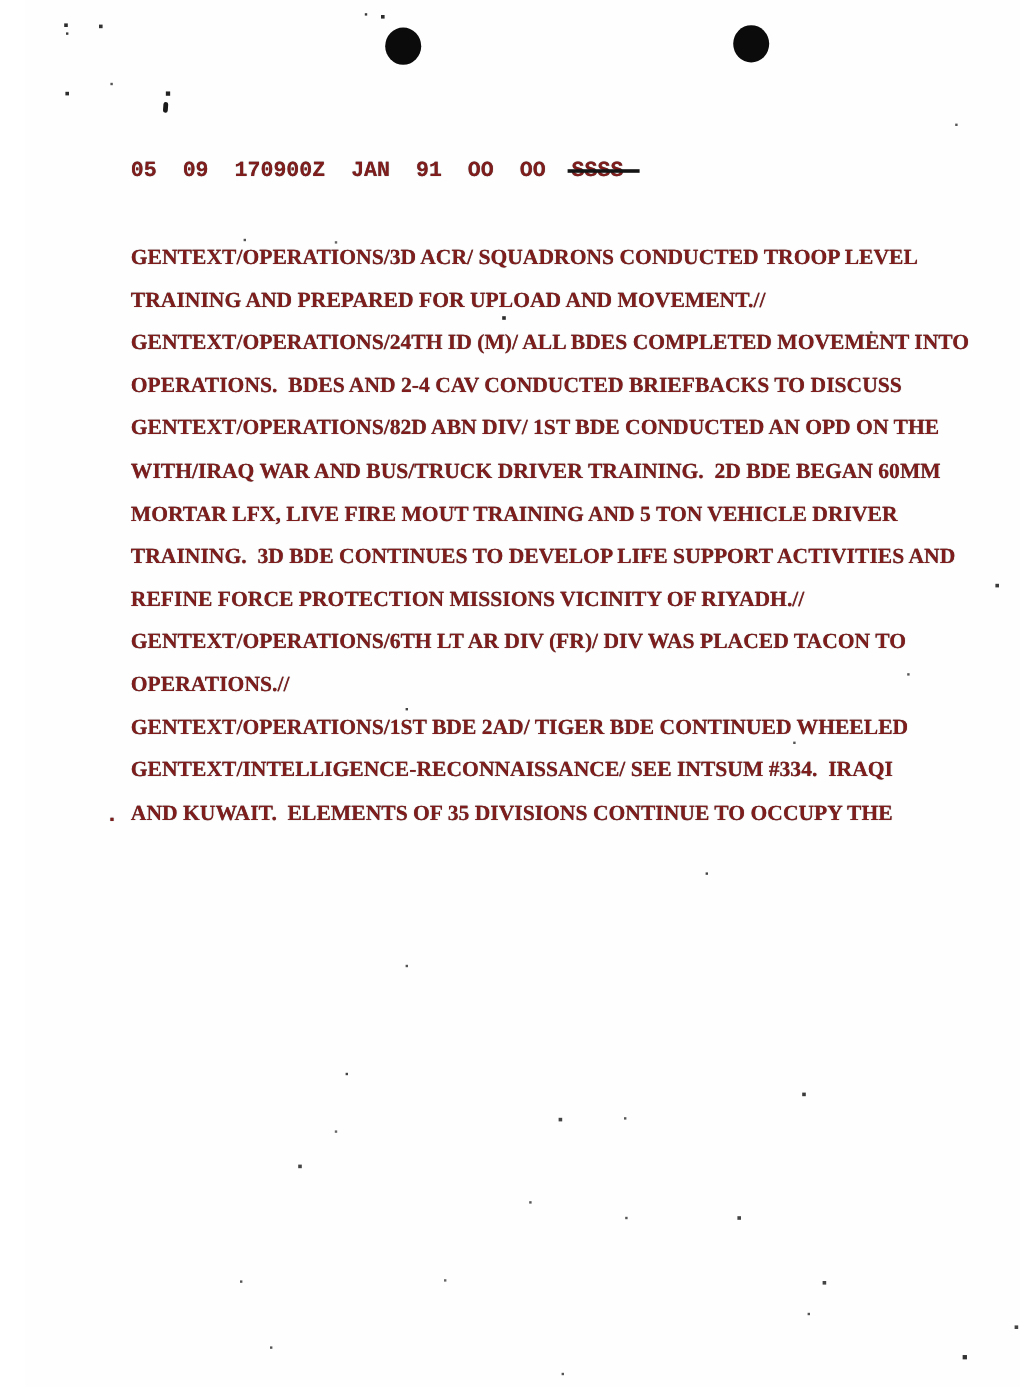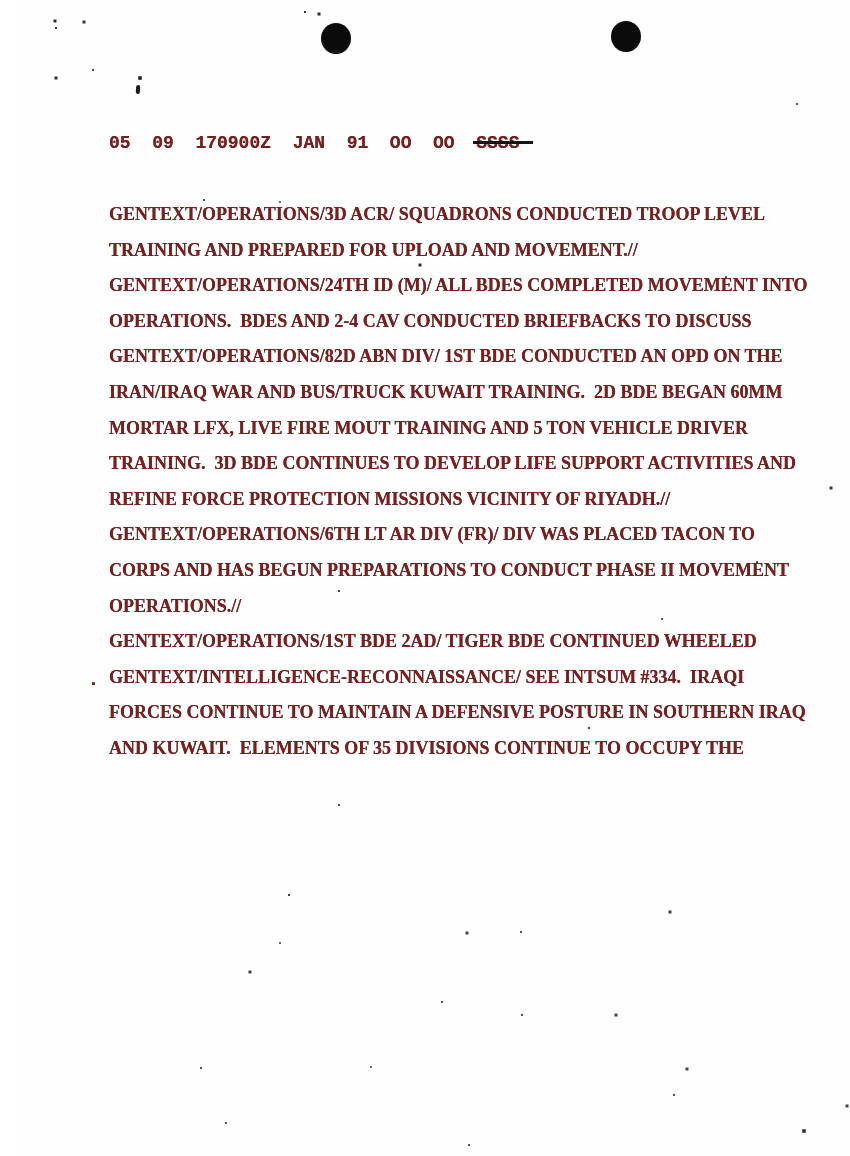--- a/index.html
+++ b/index.html
@@ -130,30 +130,28 @@
   <div class="punch-dot punch-right"></div>
 
   <div class="line header-line"><span>05  09  170900Z  JAN  91  OO  OO  </span><span class="strike">SSSS</span></div>
 
   <div class="body-text">
     <div class="line">GENTEXT/OPERATIONS/3D ACR/ SQUADRONS CONDUCTED TROOP LEVEL</div>
     <div class="line">TRAINING AND PREPARED FOR UPLOAD AND MOVEMENT.//</div>
     <div class="line">GENTEXT/OPERATIONS/24TH ID (M)/ ALL BDES COMPLETED MOVEMENT INTO</div>
     <div class="line">OPERATIONS.  BDES AND 2-4 CAV CONDUCTED BRIEFBACKS TO DISCUSS</div>
     <div class="line">GENTEXT/OPERATIONS/82D ABN DIV/ 1ST BDE CONDUCTED AN OPD ON THE</div>
-    <div class="line">IRAN/IRAQ WAR AND BUS/TRUCK KUWAIT TRAINING.  2D BDE BEGAN 60MM</div>
+    <div class="line">WITH/IRAQ WAR AND BUS/TRUCK DRIVER TRAINING.  2D BDE BEGAN 60MM</div>
     <div class="line">MORTAR LFX, LIVE FIRE MOUT TRAINING AND 5 TON VEHICLE DRIVER</div>
     <div class="line">TRAINING.  3D BDE CONTINUES TO DEVELOP LIFE SUPPORT ACTIVITIES AND</div>
     <div class="line">REFINE FORCE PROTECTION MISSIONS VICINITY OF RIYADH.//</div>
     <div class="line">GENTEXT/OPERATIONS/6TH LT AR DIV (FR)/ DIV WAS PLACED TACON TO</div>
-    <div class="line">CORPS AND HAS BEGUN PREPARATIONS TO CONDUCT PHASE II MOVEMENT</div>
     <div class="line">OPERATIONS.//</div>
     <div class="line">GENTEXT/OPERATIONS/1ST BDE 2AD/ TIGER BDE CONTINUED WHEELED</div>
     <div class="line">GENTEXT/INTELLIGENCE-RECONNAISSANCE/ SEE INTSUM #334.  IRAQI</div>
-    <div class="line">FORCES CONTINUE TO MAINTAIN A DEFENSIVE POSTURE IN SOUTHERN IRAQ</div>
     <div class="line">AND KUWAIT.  ELEMENTS OF 35 DIVISIONS CONTINUE TO OCCUPY THE</div>
   </div>
 
   <div class="line" style="position:absolute; left:67px; top:663px; font-size:18px;">.</div>
 
   <div class="speck noise-field"></div>
   <div class="ink-tick"></div>
 
 </div>
 

